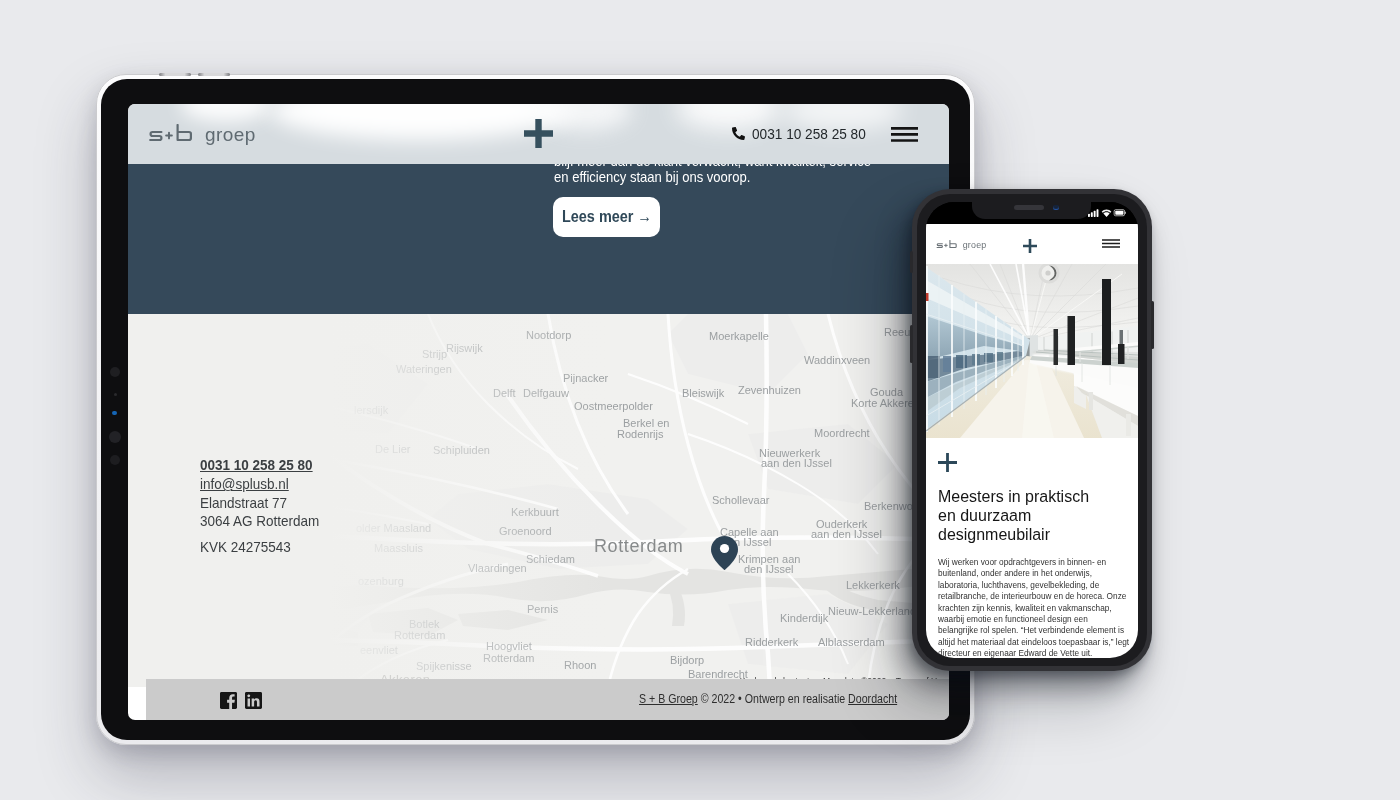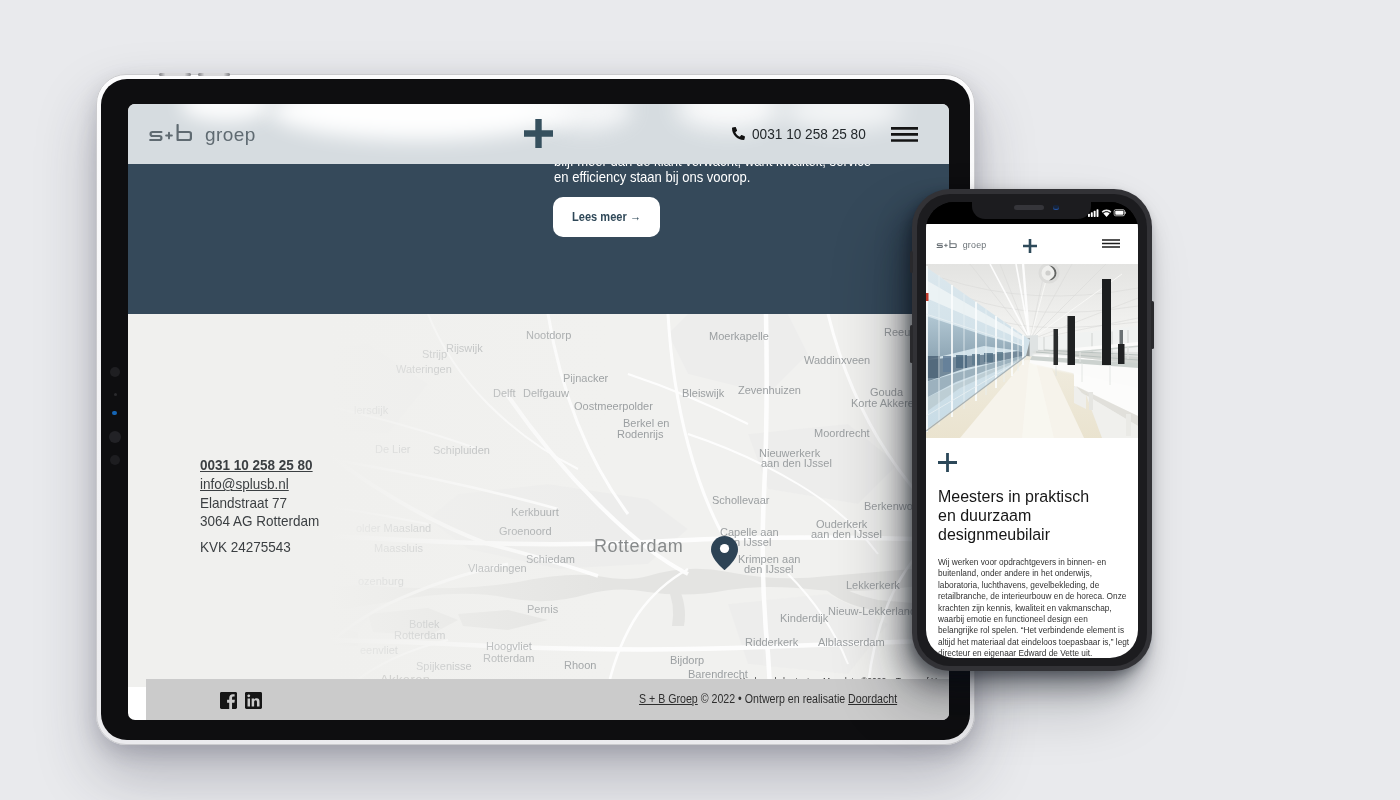--- a/index.html
+++ b/index.html
@@ -52,21 +52,21 @@
 
         <svg class="abs" style="left:763px; top:21.5px;" width="27" height="17" viewBox="0 0 27 17">
           <path d="M0 2.3 H27 M0 8.4 H27 M0 14.5 H27" stroke="#141414" stroke-width="2.7"></path>
         </svg>
       </div>
 
       <div id="t-teal" class="abs" style="left:0; top:60px; width:821px; height:152px; background:#35495a; overflow:hidden; color:#fff;">
 
         <div class="abs" style="left:426px; top:-11px; width:430px; font-size:14.5px; line-height:16px; transform:scaleX(.9); transform-origin:left top; white-space:nowrap;">blijf meer dan de klant verwacht, want kwaliteit, service<br>en efficiency staan bij ons voorop.</div>
 
-        <div class="abs" style="left:425px; top:33px; width:107px; height:40px; background:#fff; border-radius:10px; color:#2f4858; font-size:13px; font-weight:bold; text-align:center; line-height:40px;"><span style="display:inline-block; transform:scaleX(.85); white-space:nowrap;">Lees meer →</span></div>
+        <div class="abs" style="left:425px; top:33px; width:107px; height:40px; background:#fff; border-radius:10px; color:#2f4858; font-size:17px; font-weight:bold; text-align:center; line-height:40px;"><span style="display:inline-block; transform:scaleX(.85); white-space:nowrap;">Lees meer →</span></div>
       </div>
 
       <div id="t-map" class="abs" style="left:0; top:202px; width:821px; height:373px; background:#f1f1f0; overflow:hidden;margin-top:8px;">
 
         <svg class="abs" style="left:0;top:0;" width="821" height="373" viewBox="0 0 821 373" font-family="Liberation Sans, sans-serif">
           <rect width="821" height="373" fill="#f1f1ef"></rect>
           <g fill="#ececeb" opacity=".6">
             <polygon points="330,180 420,170 520,185 560,215 520,250 430,255 340,235 300,205"></polygon>
             <polygon points="560,0 660,0 680,40 640,80 560,60 540,20"></polygon>
             <polygon points="100,40 240,30 300,70 260,120 140,110 90,80"></polygon>

